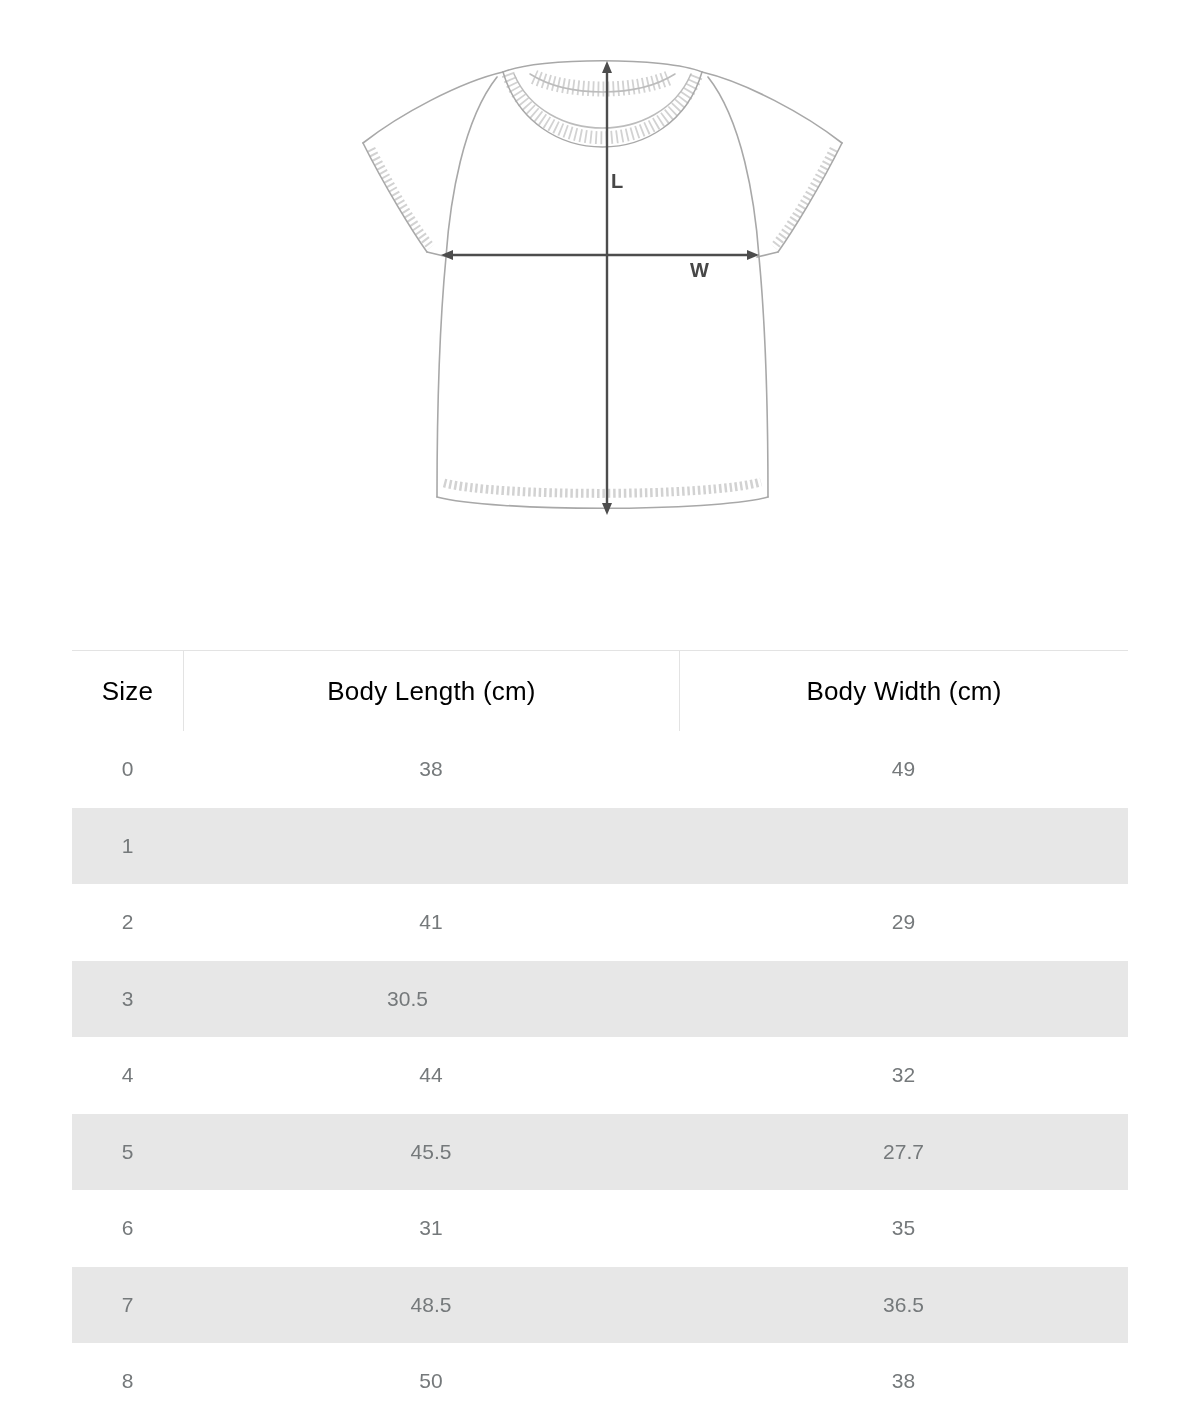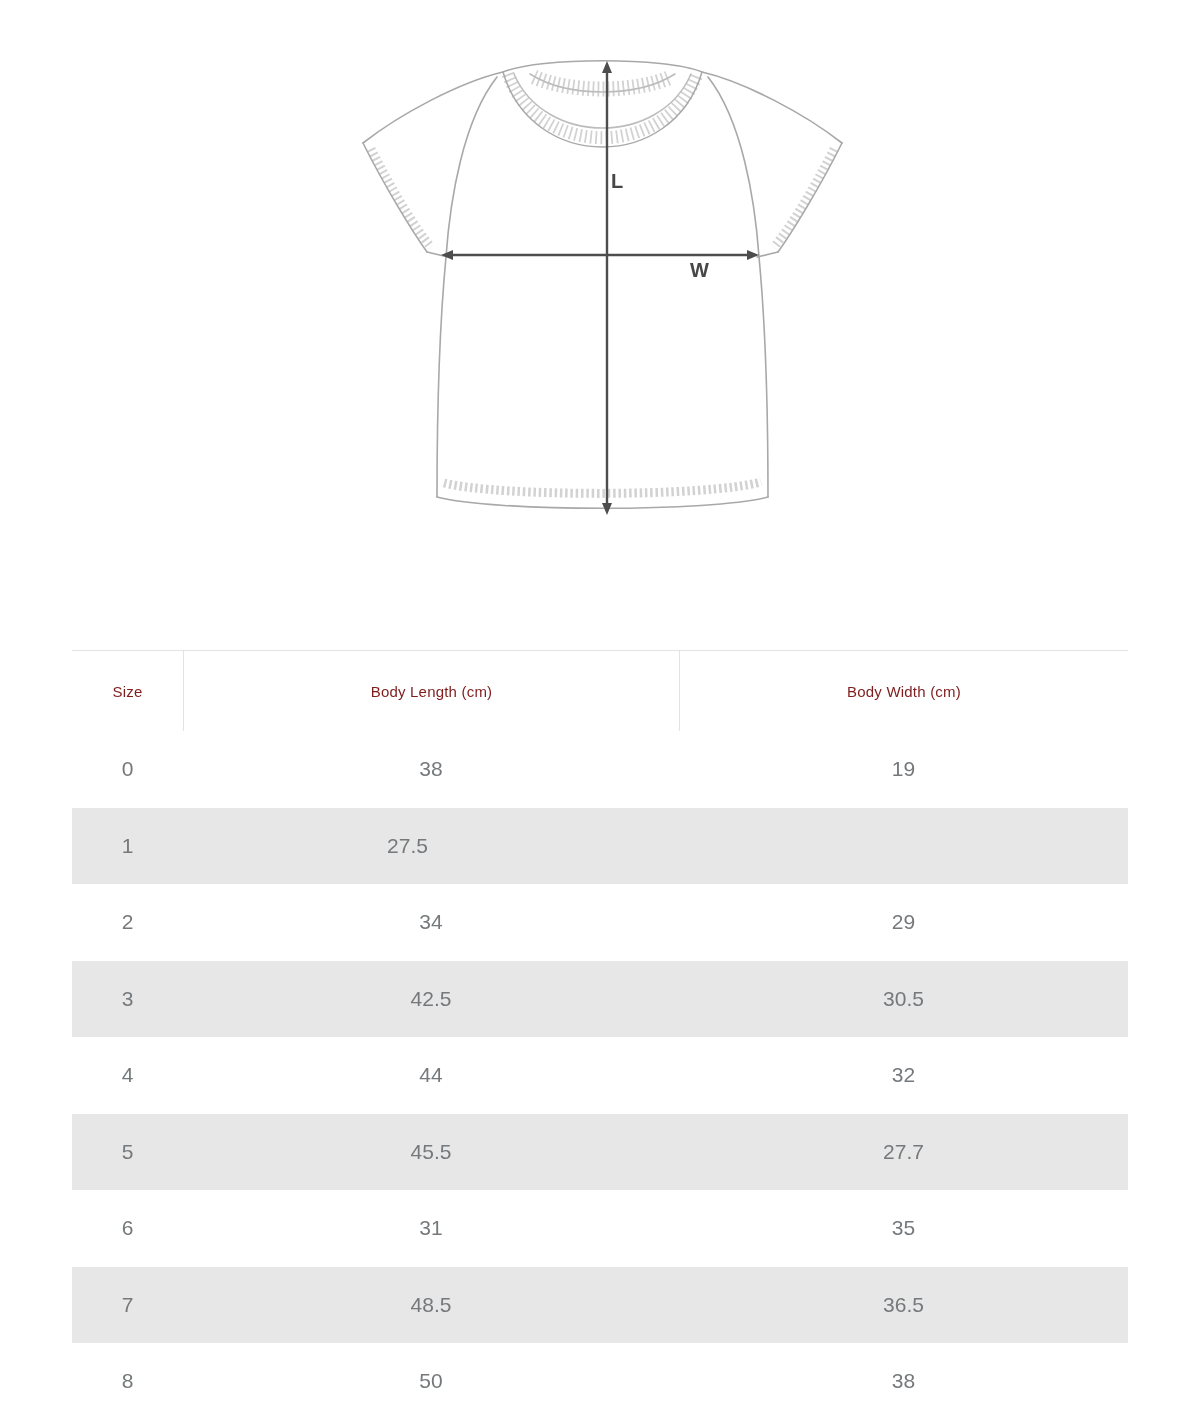--- a/index.html
+++ b/index.html
@@ -33,22 +33,22 @@
   .size-table {
     position: absolute;
     left: 72px;
     top: 650px;
     width: 1056px;
   }
   .thead {
     display: flex;
     height: 80px;
     border-top: 1px solid #e3e3e3;
-    color: #7f1d1d;
-    font-size: 15px;
+    color: #000000;
+    font-size: 26px;
     letter-spacing: 0.2px;
   }
   .th {
     display: flex;
     align-items: center;
     justify-content: center;
     height: 100%;
     box-sizing: border-box;
   }
   .th + .th {
@@ -139,34 +139,32 @@
 <div class="size-table">
   <div class="thead">
     <div class="th col-size">Size</div>
     <div class="th col-length">Body Length (cm)</div>
     <div class="th col-width">Body Width (cm)</div>
   </div>
 
   <div class="tr">
     <div class="td col-size">0</div>
     <div class="td col-length">38</div>
-    <div class="td col-width">19</div>
+    <div class="td col-width">49</div>
   </div>
   <div class="tr alt">
     <div class="td col-size">1</div>
-    <div class="td col-width">27.5</div>
   </div>
   <div class="tr">
     <div class="td col-size">2</div>
-    <div class="td col-length">34</div>
+    <div class="td col-length">41</div>
     <div class="td col-width">29</div>
   </div>
   <div class="tr alt">
     <div class="td col-size">3</div>
-    <div class="td col-length">42.5</div>
     <div class="td col-width">30.5</div>
   </div>
   <div class="tr">
     <div class="td col-size">4</div>
     <div class="td col-length">44</div>
     <div class="td col-width">32</div>
   </div>
   <div class="tr alt">
     <div class="td col-size">5</div>
     <div class="td col-length">45.5</div>

